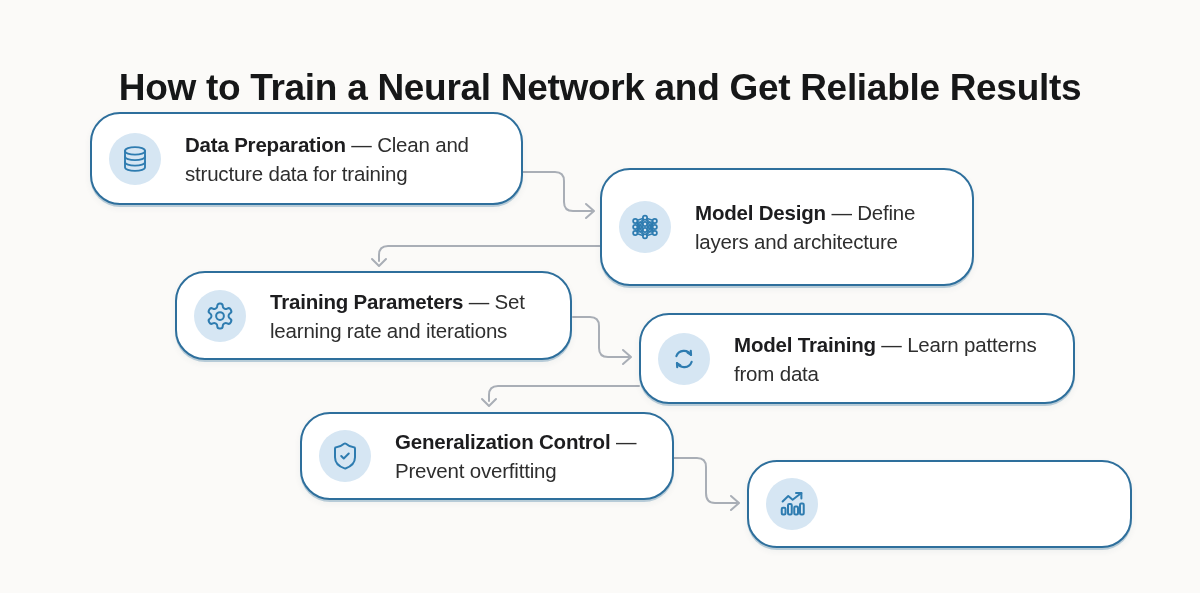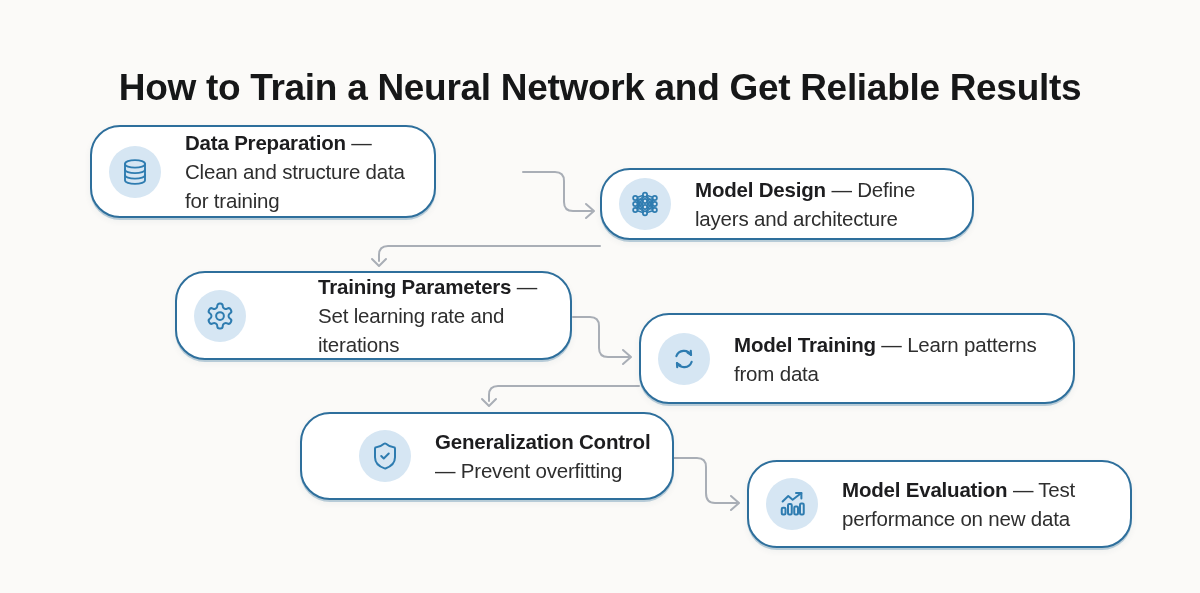--- a/index.html
+++ b/index.html
@@ -11,25 +11,25 @@
   .title{
     position:absolute;left:0;top:42px;width:1200px;text-align:center;
     font-size:37px;font-weight:700;letter-spacing:-0.3px;color:#161718;
   }
   .connectors{position:absolute;left:0;top:0;width:1200px;height:593px;pointer-events:none;}
   .step{
     position:absolute;display:flex;align-items:center;box-sizing:border-box;
     background:#ffffff;border:2px solid #2e6f9c;border-radius:30px;
     box-shadow:0 2px 0 rgba(46,111,156,.30), 0 3px 7px rgba(30,60,90,.06);
   }
-  .s1{left:90px;top:125px;width:346px;height:93px;}
-  .s2{left:600px;top:168px;width:374px;height:72px;justify-content:flex-end;}
-  .s3{left:175px;top:271px;width:397px;height:89px;gap:48px;}
+  .s1{left:90px;top:112px;width:433px;height:93px;}
+  .s2{left:600px;top:168px;width:374px;height:118px;justify-content:flex-end;}
+  .s3{left:175px;top:271px;width:397px;height:89px;}
   .s4{left:639px;top:313px;width:436px;height:91px;}
-  .s5{left:300px;top:412px;width:374px;height:88px;padding-left:40px;}
+  .s5{left:300px;top:412px;width:374px;height:88px;}
   .s6{left:747px;top:460px;width:385px;height:88px;}
   .icon-circle{
     flex:0 0 auto;width:52px;height:52px;margin-left:17px;border-radius:50%;
     background:#d6e6f3;display:flex;align-items:center;justify-content:center;
   }
   .icon-circle svg{width:30px;height:30px;display:block;}
   .label{
     margin:0 12px 0 24px;flex:1 1 auto;
     font-size:20.5px;line-height:29px;letter-spacing:-0.2px;color:#2e2e2e;
   }
@@ -139,14 +139,13 @@
   <div class="icon-circle">
     <svg viewBox="0 0 24 24" fill="none" stroke="#2e7cb0" stroke-width="1.6" stroke-linecap="round" stroke-linejoin="round">
       <rect x="3.8" y="15" width="3" height="5.4" rx="1"></rect>
       <rect x="8.8" y="12" width="3" height="8.4" rx="1"></rect>
       <rect x="13.8" y="14" width="3" height="6.4" rx="1"></rect>
       <rect x="18.4" y="11.6" width="3" height="8.8" rx="1"></rect>
       <path d="M4.5 10 9 5.6 12.5 8.6 19.5 3.2"></path>
       <path d="M15.2 3.2 H19.5 V7.5"></path>
     </svg>
   </div>
-  <p class="label"><strong>Model Evaluation</strong> <span>— Test performance on new data</span></p>
 </div>
 
 </body></html>

